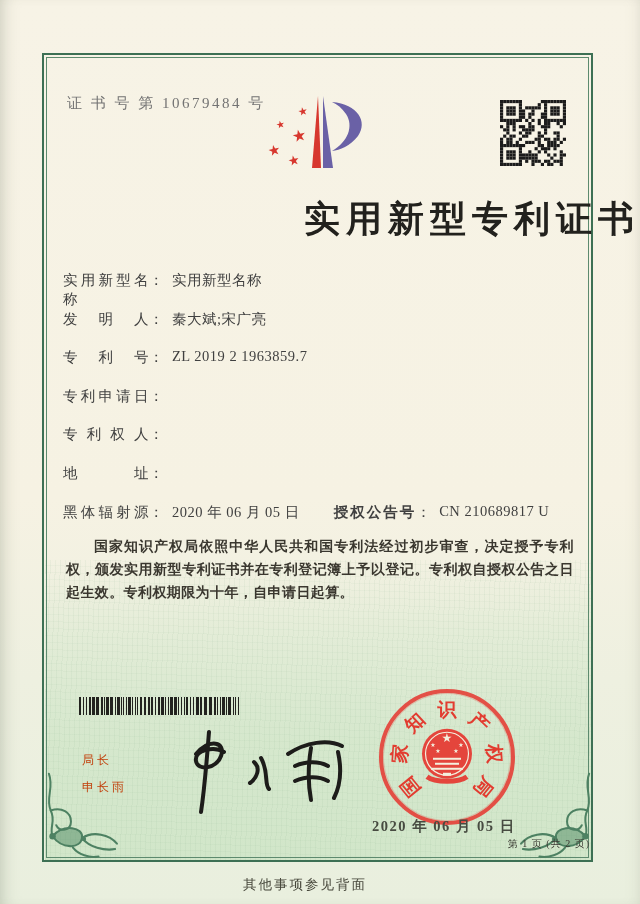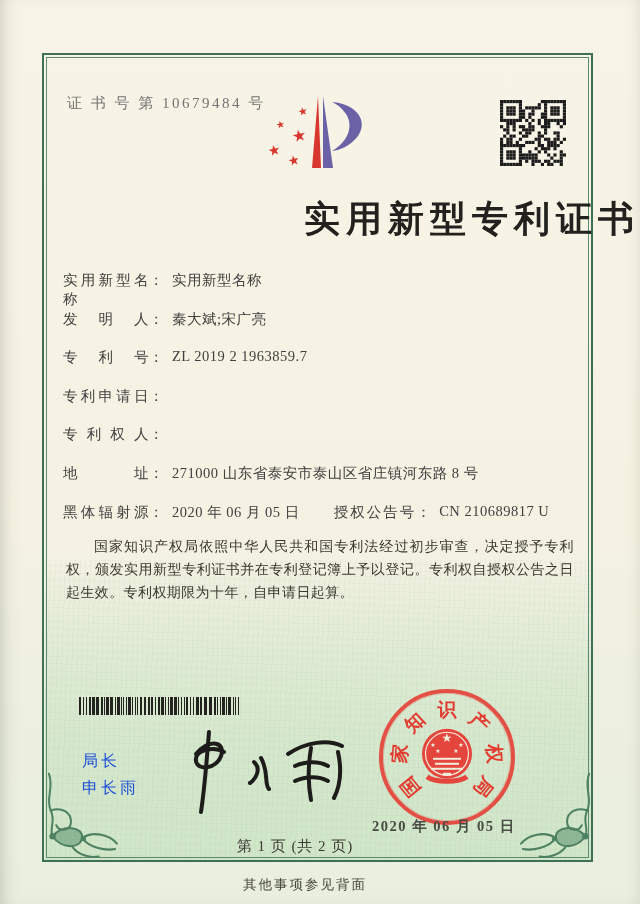--- a/index.html
+++ b/index.html
@@ -26,37 +26,37 @@
   .title{position:absolute;left:0;right:0;top:195px;text-align:right;font-size:36px;font-weight:bold;
          letter-spacing:6px;color:#22211d;}
   .qr{position:absolute;left:500px;top:100px;width:66px;height:66px;}
   
   .fields{position:absolute;left:63px;top:271px;width:512px;font-size:14.5px;color:#404040;}
   .frow{display:flex;align-items:flex-start;height:38.6px;letter-spacing:.5px;}
   .flabel{display:inline-block;width:86px;text-align:justify;text-align-last:justify;flex:none;}
   .fcolon{flex:none;margin-right:8px;}
   .fvalue{flex:none;}
   .grant-group{margin-left:34px;display:flex;}
-  .grant-group .flabel2{flex:none;letter-spacing:2px;}
+  .grant-group .flabel2{flex:none;letter-spacing:2px;font-weight:bold;}
   
   .paras{position:absolute;left:66px;top:536px;width:508px;font-size:14px;line-height:22.8px;
          color:#3a372f;text-align:justify;letter-spacing:.4px;}
-  .paras p{margin:0;text-indent:2em;}
+  .paras p{margin:0;text-indent:2em;font-weight:bold;}
   .barcode{position:absolute;left:77px;top:697px;width:166px;height:18px;}
-  .sig-labels{position:absolute;left:82px;top:747px;font-size:16px;color:#1d4ed8;line-height:27px;letter-spacing:3px;}
+  .sig-labels{position:absolute;left:82px;top:747px;font-size:12px;color:#c2410c;line-height:27px;letter-spacing:3px;}
   .signature{position:absolute;left:162px;top:726px;width:200px;height:92px;}
   
   .seal{position:absolute;left:379px;top:689px;width:136px;height:136px;}
   .seal-ring{position:absolute;inset:0;border:4px solid rgba(228,66,58,.92);border-radius:50%;
              box-shadow:0 0 0 1px rgba(228,66,58,.25) inset;}
   .seal-char{position:absolute;left:50%;top:50%;width:22px;height:22px;margin:-11px 0 0 -11px;
              text-align:center;font-size:19px;font-weight:bold;color:#e23c30;line-height:22px;}
   .seal-emblem{position:absolute;left:50%;top:50%;transform:translate(-50%,-52%);}
   .seal-date{position:absolute;left:372px;top:817px;font-size:14.5px;color:#474b41;letter-spacing:1.5px;font-weight:bold;}
-  .page-num{position:absolute;left:0;right:50px;top:837px;text-align:center;font-size:15px;color:#3b3a33;letter-spacing:1px;}
+  .page-num{position:absolute;left:0;right:50px;top:837px;text-align:right;font-size:10px;color:#3b3a33;letter-spacing:1px;}
   .back-note{position:absolute;left:0;right:40px;top:876px;text-align:center;font-size:13.5px;color:#454539;letter-spacing:2px;margin-left:10px;}
   .orn{position:absolute;width:92px;height:96px;}
   .orn-left{left:36px;top:768px;}
   .orn-right{left:510px;top:768px;transform:scaleX(-1);}
 </style>
 </head>
 <body>
 
 <div class="page">
 
@@ -364,21 +364,20 @@
       <span class="flabel">专利申请日</span>
         <span class="fcolon">：</span>
     </div>
     <div class="frow">
       <span class="flabel">专利权人</span>
         <span class="fcolon">：</span>
     </div>
     <div class="frow">
       <span class="flabel">地址</span>
         <span class="fcolon">：</span>
-        <span class="fvalue">271000 山东省泰安市泰山区省庄镇河东路 8 号</span>
     </div>
     <div class="frow">
       <span class="flabel">黑体辐射源</span>
         <span class="fcolon">：</span>
         <span class="fvalue">2020 年 06 月 05 日</span>
       <span class="grant-group">
         <span class="flabel2">授权公告号</span>
           <span class="fcolon">：</span>
           <span class="fvalue">CN 210689817 U</span>
       </span>

